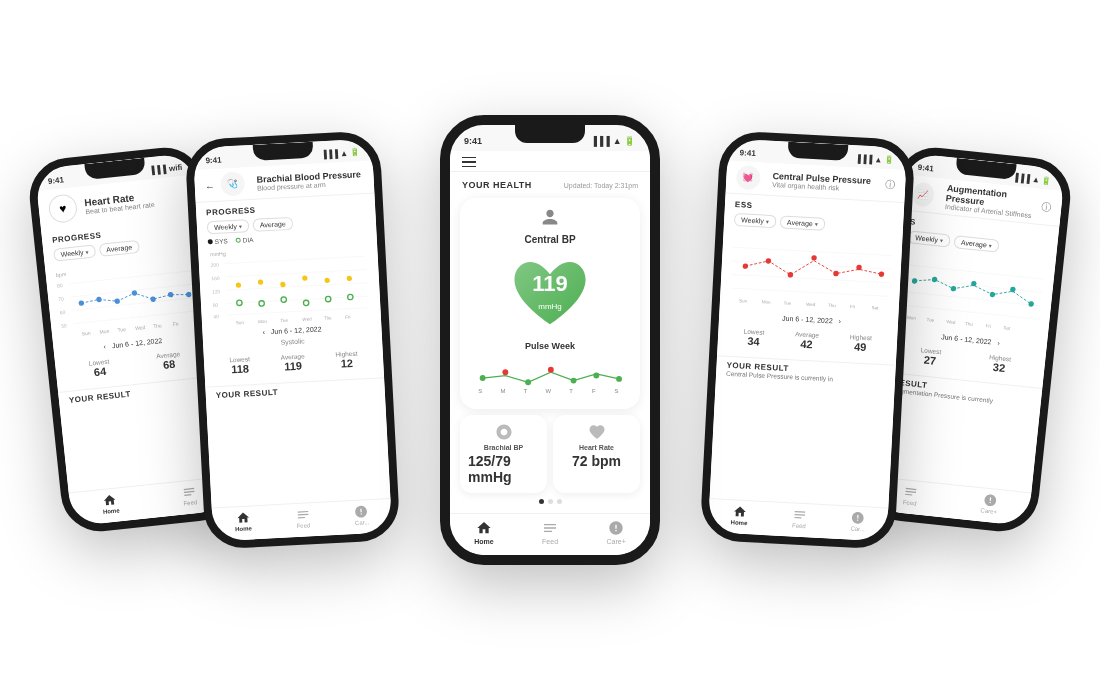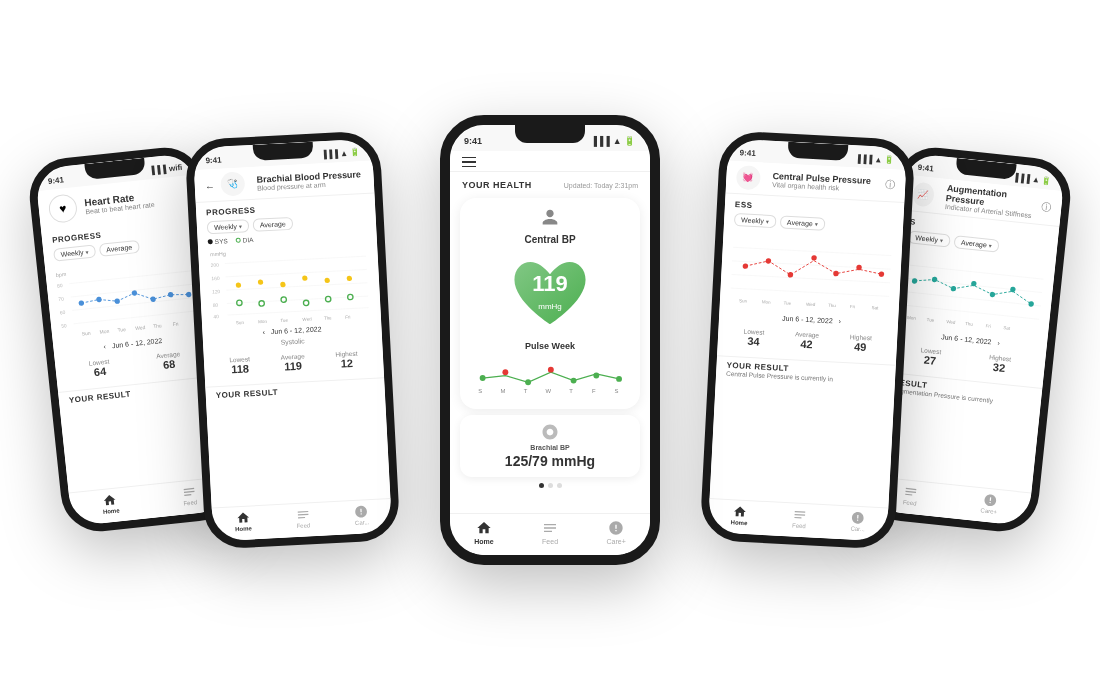--- a/index.html
+++ b/index.html
@@ -862,20 +862,27 @@
           </div>
         </div>
 
         <div class="bottom-metric-cards">
           <div class="metric-card">
             <svg class="metric-card-icon" viewBox="0 0 24 24" fill="#bbb">
               <path d="M12 2C6.48 2 2 6.48 2 12s4.48 10 10 10 10-4.48 10-10S17.52 2 12 2zm0 14.5c-2.49 0-4.5-2.01-4.5-4.5S9.51 7.5 12 7.5s4.5 2.01 4.5 4.5-2.01 4.5-4.5 4.5z"></path>
             </svg>
             <div class="metric-card-title">Brachial BP</div>
             <div class="metric-card-value">125/79 mmHg</div>
+          </div>
+          <div class="metric-card">
+            <svg class="metric-card-icon" viewBox="0 0 24 24" fill="#bbb">
+              <path d="M12 21.35l-1.45-1.32C5.4 15.36 2 12.28 2 8.5 2 5.42 4.42 3 7.5 3c1.74 0 3.41.81 4.5 2.09C13.09 3.81 14.76 3 16.5 3 19.58 3 22 5.42 22 8.5c0 3.78-3.4 6.86-8.55 11.54L12 21.35z"></path>
+            </svg>
+            <div class="metric-card-title">Heart Rate</div>
+            <div class="metric-card-value">72 bpm</div>
           </div>
         </div>
 
         <div class="pagination-dots">
           <div class="page-dot active"></div>
           <div class="page-dot"></div>
           <div class="page-dot"></div>
         </div>
 
         <div class="bottom-nav">

